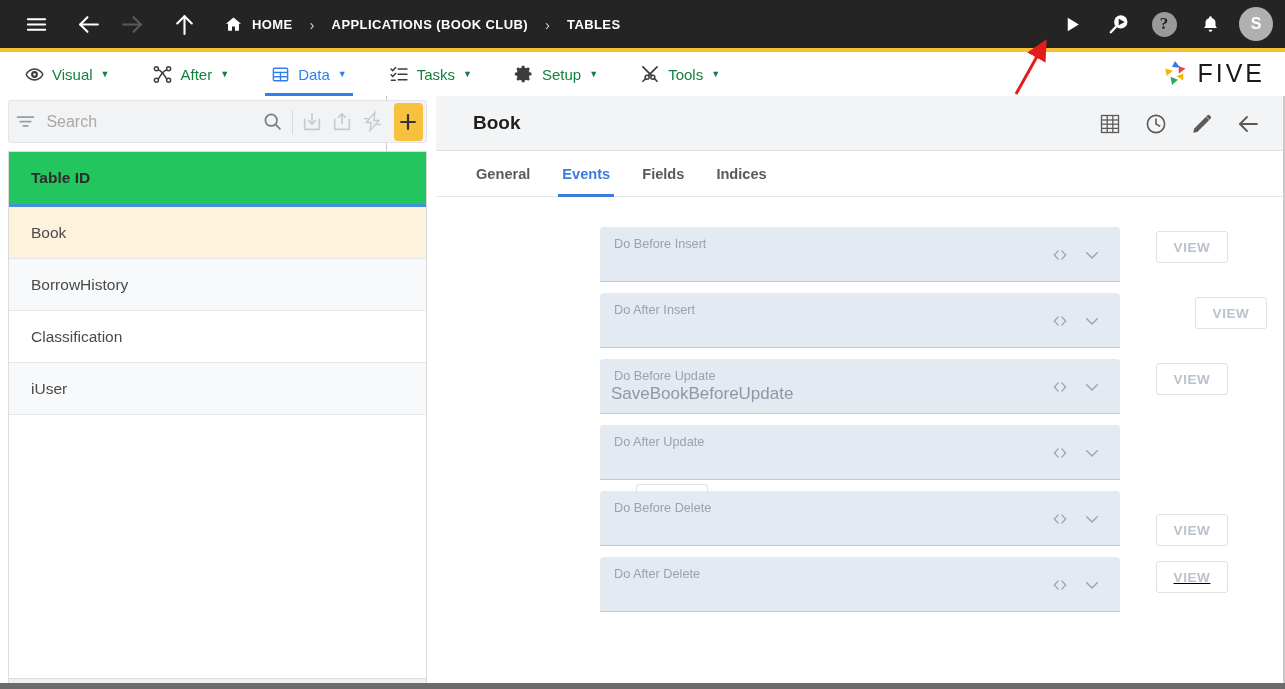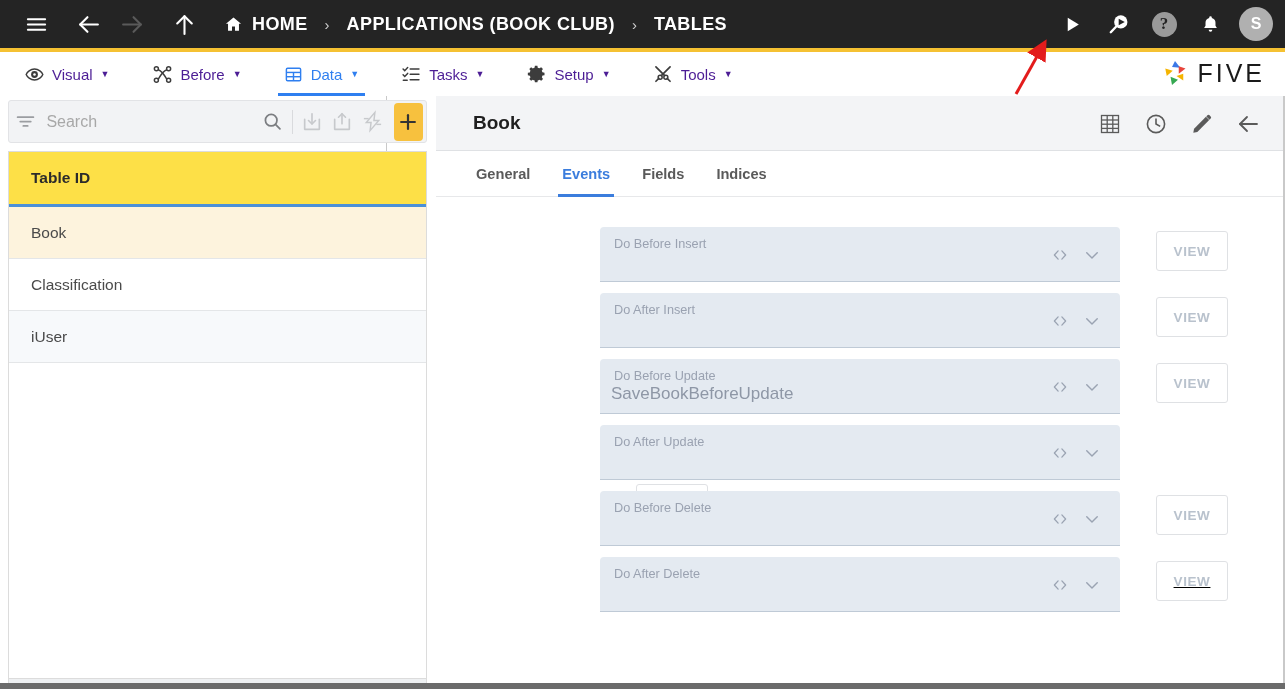--- a/index.html
+++ b/index.html
@@ -15,21 +15,21 @@
   .topbar {
     position: absolute; left:0; top:0; width:1285px; height:48px;
     background:#242424; display:flex; align-items:center;
   }
   .tb-icon {
     width:44px; height:48px; display:flex; align-items:center; justify-content:center;
     color:#ffffff; cursor:pointer;
   }
   .tb-icon.dim { color:#5a5a5a; }
   .tb-crumb {
-    color:#ffffff; font-size:18px; font-weight:bold; letter-spacing:.4px;
+    color:#ffffff; font-size:13px; font-weight:bold; letter-spacing:.4px;
     white-space:nowrap; display:flex; align-items:center; height:48px;
   }
   .tb-home-icon{ margin-right:9px; display:flex; align-items:center; }
   .tb-sep { color:#cfcfcf; font-size:15px; margin:0 17px; display:flex; align-items:center; height:48px;}
   .tb-right { position:absolute; right:0; top:0; height:48px; display:flex; align-items:center; }
   .tb-right .tb-icon { width:46px; }
   .avatar {
     width:34px;height:34px;border-radius:50%;background:#b0b0b0;color:#ffffff;
     display:flex;align-items:center;justify-content:center;font-size:16px;
     font-weight:bold; margin:0 12px 0 6px; cursor:pointer;
@@ -43,21 +43,21 @@
   
   .accent { position:absolute; left:0; top:48px; width:1285px; height:4px; background:#f5c132; }
 
   
   .menubar {
     position:absolute; left:0; top:52px; width:1285px; height:44px;
     background:#ffffff; display:flex; align-items:center; padding-left:14px;
   }
   .menu-item {
     display:flex; align-items:center; height:44px; padding:0 11px; cursor:pointer;
-    color:#4c1d95; font-size:15px; position:relative;
+    color:#15803d; font-size:15px; position:relative;
   }
   .menu-item .mi-ico { margin-right:8px; display:flex; align-items:center; color:#3c3c3c;}
   .menu-item .mi-caret { margin-left:8px; font-size:9px; }
   .menu-item.active { color:#2f7ff0; }
   .menu-item.active .mi-ico { color:#2f7ff0; }
   .menu-underline {
     position:absolute; left:5px; right:5px; bottom:0; height:3px; background:#2f7ff0;
   }
   .five-logo {
     position:absolute; right:20px; top:56px; display:flex; align-items:center; height:34px;
@@ -94,21 +94,21 @@
     width:40px;height:38px;border-radius:4px;background:#f7c13e;
     display:flex;align-items:center;justify-content:center;cursor:pointer;
     margin:0 3px 0 6px; color:#333;
   }
 
   .grid {
     position:absolute; left:8px; top:55px; width:419px; height:578px;
     border:1px solid #dcdcdc; border-bottom:none; background:#fff;
   }
   .grid-head {
-    height:55px; background:#fde047; display:flex; align-items:center;
+    height:55px; background:#22c55e; display:flex; align-items:center;
     padding-left:22px; font-size:15.5px; font-weight:bold; color:#2b2b2b;
     border-bottom:3px solid #4a90d9;
   }
   .grid-row {
     height:52px; display:flex; align-items:center; padding-left:22px;
     font-size:15.5px; color:#4a4a4a; border-bottom:1px solid #e4e6e8; cursor:pointer;
   }
   .grid-row.sel { background:#fdf3dd; }
   .grid-row.odd { background:#f7f9fb; }
   .grid-row.even{ background:#ffffff; }
@@ -145,21 +145,21 @@
   .event-row { position:absolute; left:164px; display:flex; align-items:flex-start; }
   .event-field {
     width:520px; height:55px; background:#e4eaf1; border-bottom:1px solid #bfcad6;
     border-radius:4px 4px 0 0; position:relative; cursor:pointer;
   }
   .ef-label { position:absolute; left:14px; top:10px; font-size:12.7px; color:#9aa2b1; }
   .ef-value { position:absolute; left:11px; top:25px; font-size:17px; color:#8e97a6; }
   .ef-icons { position:absolute; right:12px; top:0; height:55px; display:flex; align-items:center; }
   .ef-ico { width:32px; display:flex; align-items:center; justify-content:center; color:#9aa3b2; cursor:pointer; }
   .view-btn {
-    width:72px; height:40px; margin-left:36px; margin-top:4px;
+    width:72px; height:32px; margin-left:36px; margin-top:4px;
     border:1px solid #dfe1e4; border-radius:3px; background:#ffffff;
     display:flex; align-items:center; justify-content:center;
     font-size:13.5px; font-weight:bold; letter-spacing:.6px; color:#b9c2cd; cursor:pointer;
   }
 
   .bottom-edge { position:absolute; left:0; top:683px; width:1285px; height:6px; background:#6b6b6b; }
   .right-edge { position:absolute; left:1283px; top:96px; width:2px; height:593px; background:#c9c9c9; }
 </style>
 </head>
 <body>
@@ -262,21 +262,21 @@
             <g fill="none" stroke="currentColor" stroke-width="1.7">
               <circle cx="5" cy="5.5" r="2.3"></circle>
               <circle cx="19" cy="5.5" r="2.3"></circle>
               <circle cx="5" cy="18.5" r="2.3"></circle>
               <circle cx="19" cy="18.5" r="2.3"></circle>
               <path d="M7.2 6.6C11 8 13 10.5 16.9 17.4"></path>
               <path d="M16.9 6.6C13 8 11 10.5 7.2 17.4"></path>
             </g>
           </svg>
       </span>
-      <span>Before</span>
+      <span>After</span>
       <span class="mi-caret">▼</span>
     </div>
 
     <div class="menu-item active" style="margin-left:20px;">
       <span class="mi-ico">
         <svg width="19" height="19" viewBox="0 0 24 24">
             <g fill="none" stroke="currentColor" stroke-width="1.8">
               <rect x="3" y="4" width="18" height="16" rx="1.6"></rect>
               <line x1="3" y1="9.4" x2="21" y2="9.4"></line>
               <line x1="3" y1="14.8" x2="21" y2="14.8"></line>
@@ -409,20 +409,23 @@
             </g>
           </svg>
       </div>
     </div>
 
     <div class="grid">
       <div class="grid-head">Table ID</div>
 
       <div class="grid-row sel">
         <span>Book</span>
+      </div>
+      <div class="grid-row odd">
+        <span>BorrowHistory</span>
       </div>
       <div class="grid-row even">
         <span>Classification</span>
       </div>
       <div class="grid-row odd">
         <span>iUser</span>
       </div>
 
       <div class="grid-foot">Total Rows: 4</div>
     </div>
@@ -504,21 +507,21 @@
             <span class="ef-ico">
               <svg width="18" height="18" viewBox="0 0 24 24">
                   <polyline points="5,9 12,16 19,9" fill="none" stroke="currentColor" stroke-width="1.9" stroke-linecap="round" stroke-linejoin="round"></polyline>
                 </svg>
             </span>
           </span>
         </div>
         <div class="view-btn">VIEW</div>
       </div>
 
-      <div class="event-row" style="top:96px;">
+      <div class="event-row" style="top:96px;gap:39px;">
         <div class="event-field">
           <span class="ef-label">Do After Insert</span>
           <span class="ef-value"></span>
           <span class="ef-icons">
             <span class="ef-ico">
               <svg width="18" height="18" viewBox="0 0 24 24">
                   <g fill="none" stroke="currentColor" stroke-width="1.7" stroke-linecap="round" stroke-linejoin="round">
                     <polyline points="9.5,6.5 4.5,12 9.5,17.5"></polyline>
                     <polyline points="14.5,6.5 19.5,12 14.5,17.5"></polyline>
                   </g>
@@ -573,21 +576,21 @@
             <span class="ef-ico">
               <svg width="18" height="18" viewBox="0 0 24 24">
                   <polyline points="5,9 12,16 19,9" fill="none" stroke="currentColor" stroke-width="1.9" stroke-linecap="round" stroke-linejoin="round"></polyline>
                 </svg>
             </span>
           </span>
         </div>
         <div class="view-btn">VIEW</div>
       </div>
 
-      <div class="event-row" style="top:294px;">
+      <div class="event-row" style="top:294px;align-items:flex-end;">
         <div class="event-field">
           <span class="ef-label">Do Before Delete</span>
           <span class="ef-value"></span>
           <span class="ef-icons">
             <span class="ef-ico">
               <svg width="18" height="18" viewBox="0 0 24 24">
                   <g fill="none" stroke="currentColor" stroke-width="1.7" stroke-linecap="round" stroke-linejoin="round">
                     <polyline points="9.5,6.5 4.5,12 9.5,17.5"></polyline>
                     <polyline points="14.5,6.5 19.5,12 14.5,17.5"></polyline>
                   </g>

